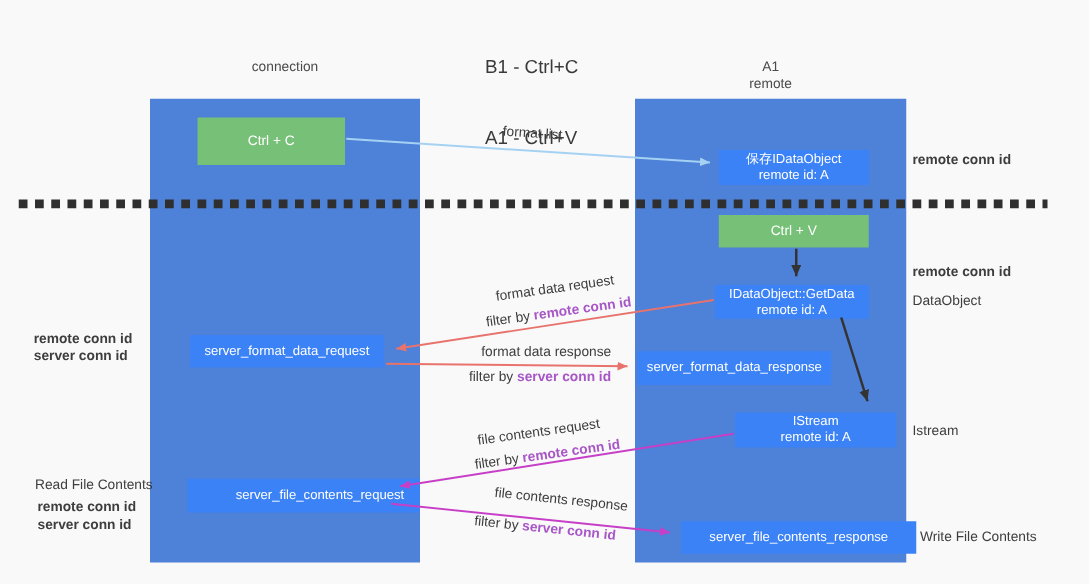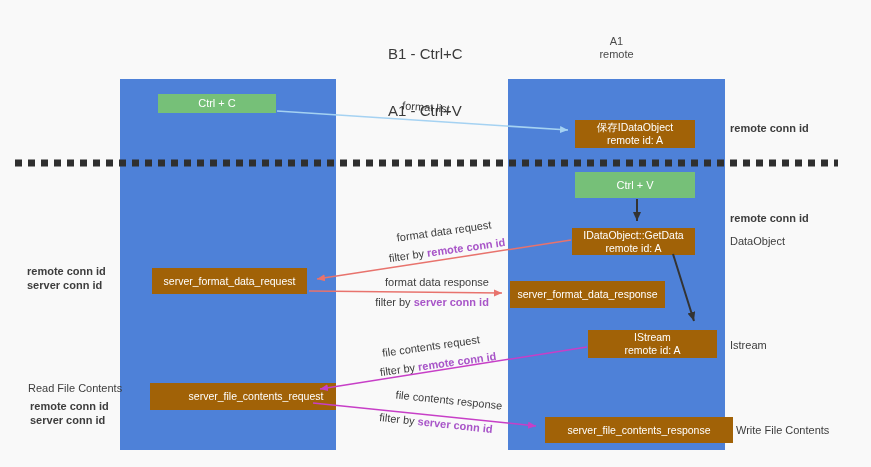--- a/index.html
+++ b/index.html
@@ -10,21 +10,21 @@
     color:#3d3d3d;
   }
   .abs{position:absolute;}
   .title{left:388px;top:6px;font-size:15px;line-height:19px;color:#3a3a3a;white-space:pre;}
   .col-header{font-size:11px;line-height:13px;text-align:center;color:#4a4a4a;}
   .column{background:#4e81d8;}
   .box{
     position:absolute;display:flex;flex-direction:column;align-items:center;justify-content:center;
     text-align:center;color:#ffffff;font-size:11px;line-height:13px;white-space:nowrap;
   }
-  .orange{background:#a16207;}
+  .orange{background:#3b82f6;}
   .greenbox{background:#76c078;}
   .box .sub{font-size:10.5px;}
   .alabel{
     position:absolute;font-size:11px;color:#3d3d3d;white-space:nowrap;
     transform-origin:center center;
   }
   .center{transform:translate(-50%,-50%);}
   .purple{color:#a855c8;font-weight:bold;}
   .greentx{color:#55b362;font-weight:bold;}
   .sidelabel{position:absolute;font-size:11px;white-space:nowrap;color:#3d3d3d;}
@@ -37,30 +37,31 @@
 </style>
 </head>
 <body>
 
 <div class="abs title">
   <div>B1 - Ctrl+C</div>
   <div>A1 - Ctrl+V</div>
 </div>
 
 <div class="abs col-header" style="left:120px;top:48px;width:216px;">
+  <div>connection</div>
 </div>
-<div class="abs col-header" style="left:508px;top:35px;width:217px;">
+<div class="abs col-header" style="left:508px;top:48px;width:217px;">
   <div>A1</div>
   <div>remote</div>
 </div>
 
 <div class="abs column" style="left:120px;top:79px;width:216px;height:371px;"></div>
 <div class="abs column" style="left:508px;top:79px;width:217px;height:371px;"></div>
 
-<div class="box greenbox" style="left:158px;top:94px;width:118px;height:19px;">
+<div class="box greenbox" style="left:158px;top:94px;width:118px;height:38px;">
   <span>Ctrl + C</span>
 </div>
 
 <div class="box orange" style="left:575px;top:120px;width:120px;height:28px;">
   <span class="sub">保存IDataObject</span>
   <span class="sub">remote id: A</span>
 </div>
 
 <div class="box greenbox" style="left:575px;top:172px;width:120px;height:26px;">
   <span>Ctrl + V</span>

